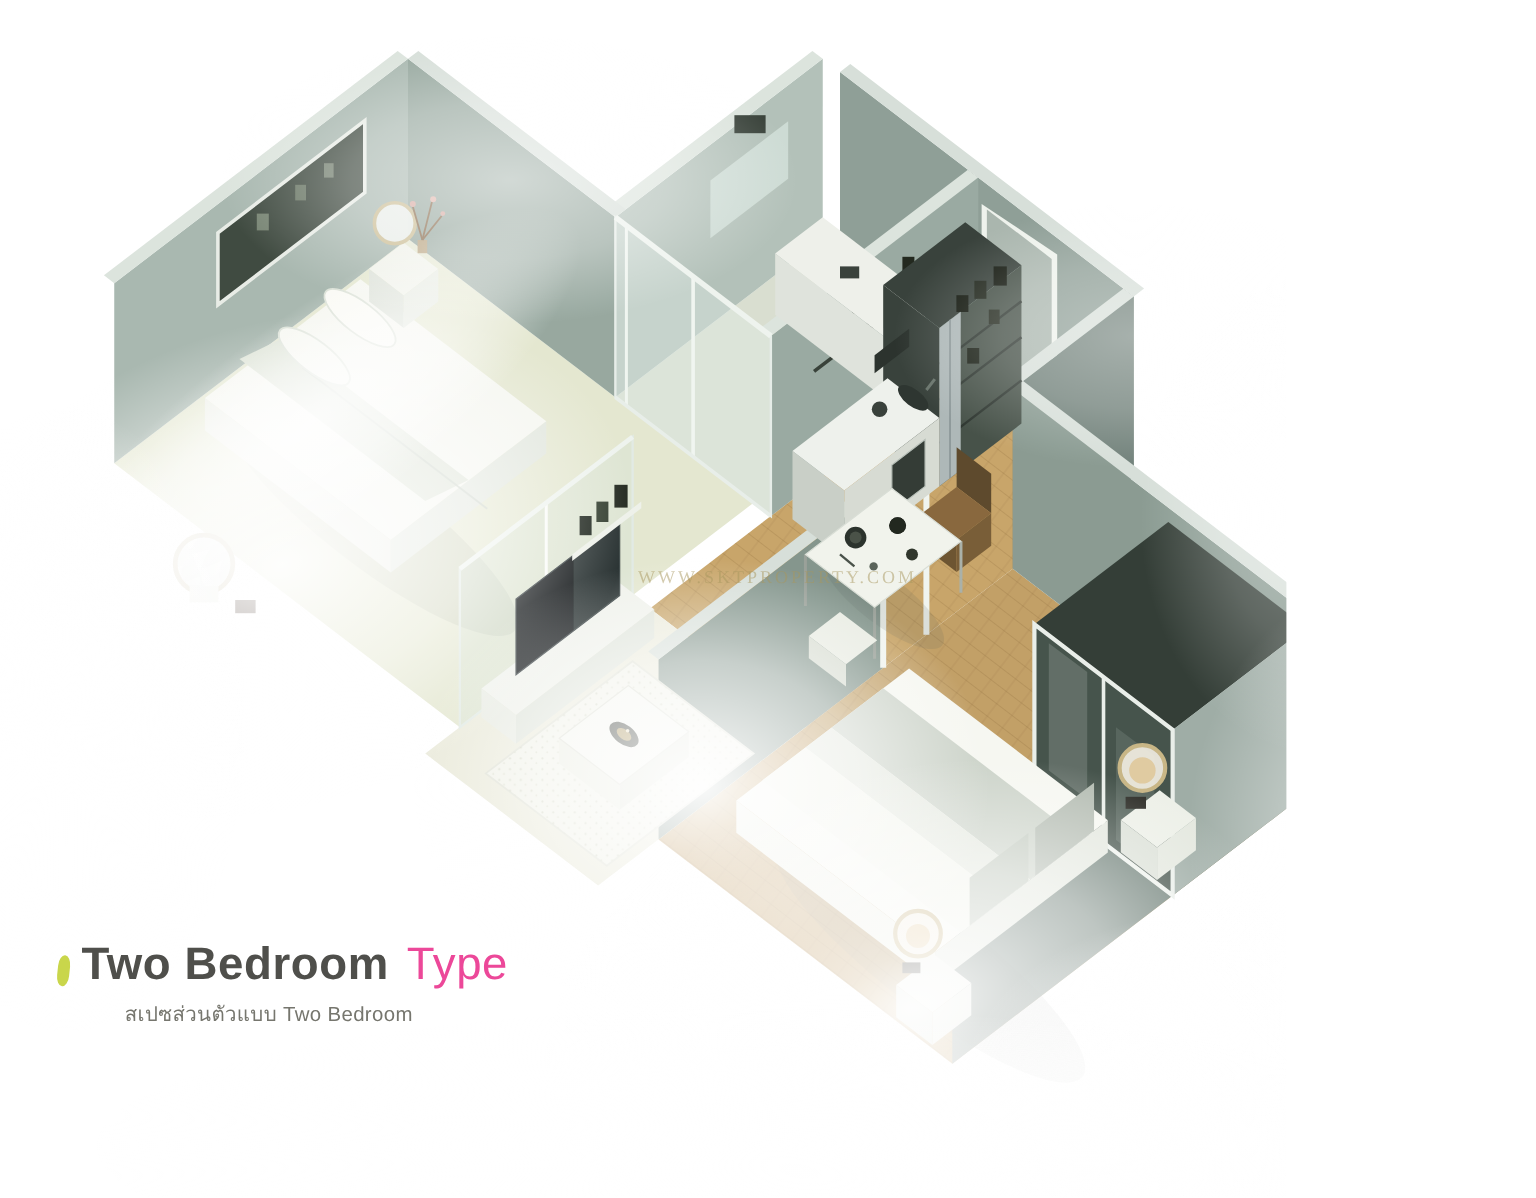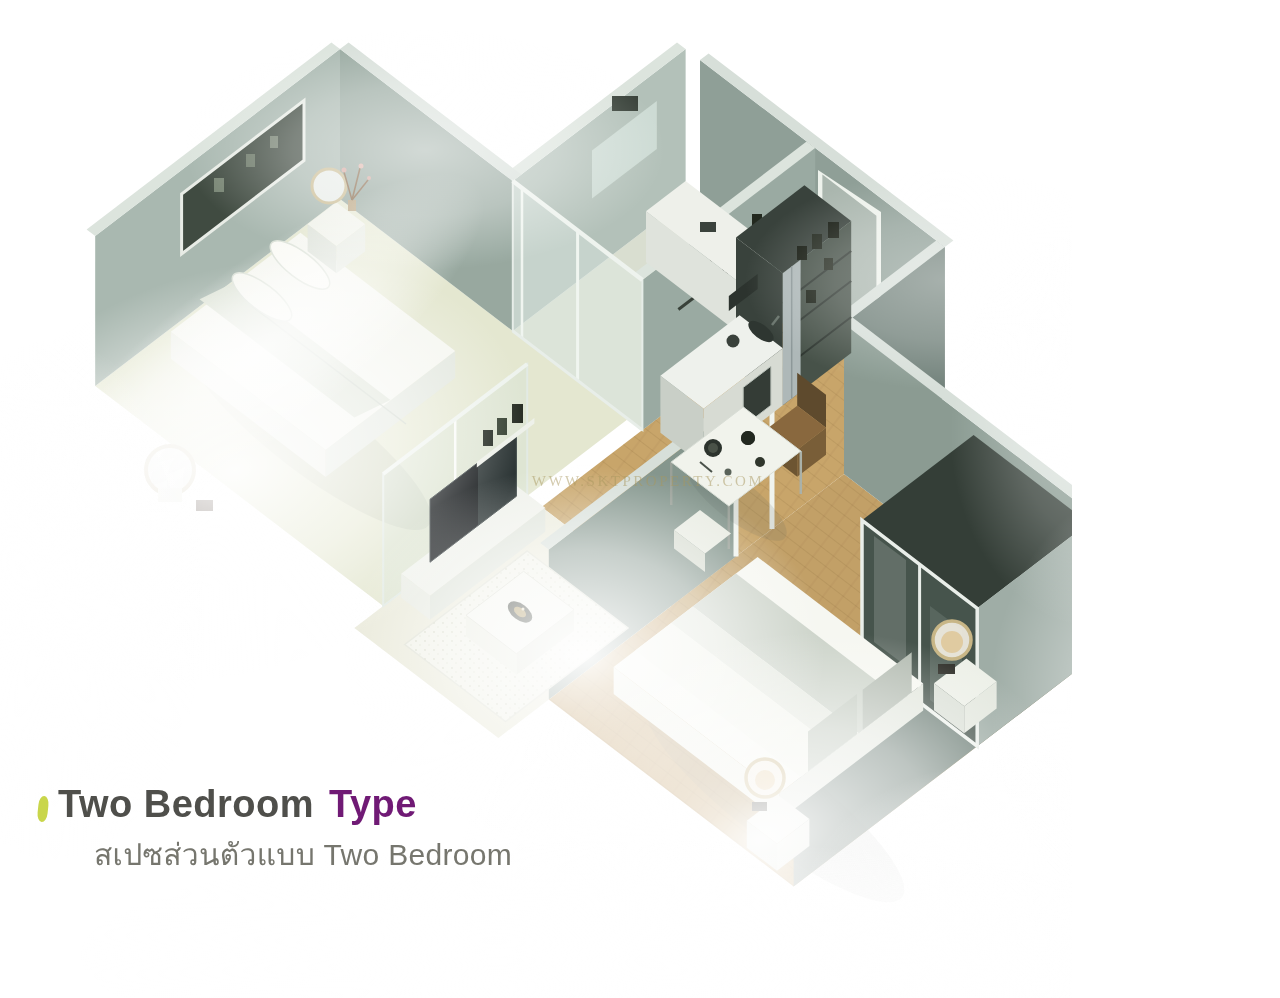--- a/index.html
+++ b/index.html
@@ -1,26 +1,26 @@
 <!DOCTYPE html>
 <html><head>
 <meta charset="utf-8">
 <style>
   html,body{margin:0;padding:0;background:#ffffff;}
   .stage{position:relative;width:1072px;height:998px;background:#ffffff;overflow:hidden;
          font-family:"Liberation Sans","DejaVu Sans",sans-serif;}
   .scene-svg{position:absolute;left:0;top:0;filter:blur(.4px) saturate(.96);}
   
-  .caption{position:absolute;left:38px;top:784px;}
+  .caption{position:absolute;left:48px;top:784px;}
   .caption .row1{position:relative;display:flex;align-items:baseline;gap:15px;padding-left:20px;
                  font-size:38px;font-weight:bold;letter-spacing:.5px;color:#4f4f4b;line-height:1.1;}
   .accent-leaf{position:absolute;left:0;top:12px;width:10px;height:26px;border-radius:5px/9px;
                background:#c9d64b;transform:rotate(6deg);}
-  .t-secondary{font-weight:700;color:#701a75;letter-spacing:.5px;}
-  .caption .row2,.caption .row3{padding-left:56px;font-size:30px;color:#76766e;letter-spacing:.3px;line-height:1.32;}
+  .t-secondary{font-weight:400;color:#ec4899;letter-spacing:.5px;}
+  .caption .row2,.caption .row3{padding-left:56px;font-size:17px;color:#76766e;letter-spacing:.3px;line-height:1.32;}
   .caption .row2{margin-top:9px;}
 </style>
 </head>
 <body>
 
 <div class="stage">
 
 <svg class="scene-svg" width="1280" height="998" viewBox="0 0 1280 998">
   <defs>
     <radialGradient id="fl">

